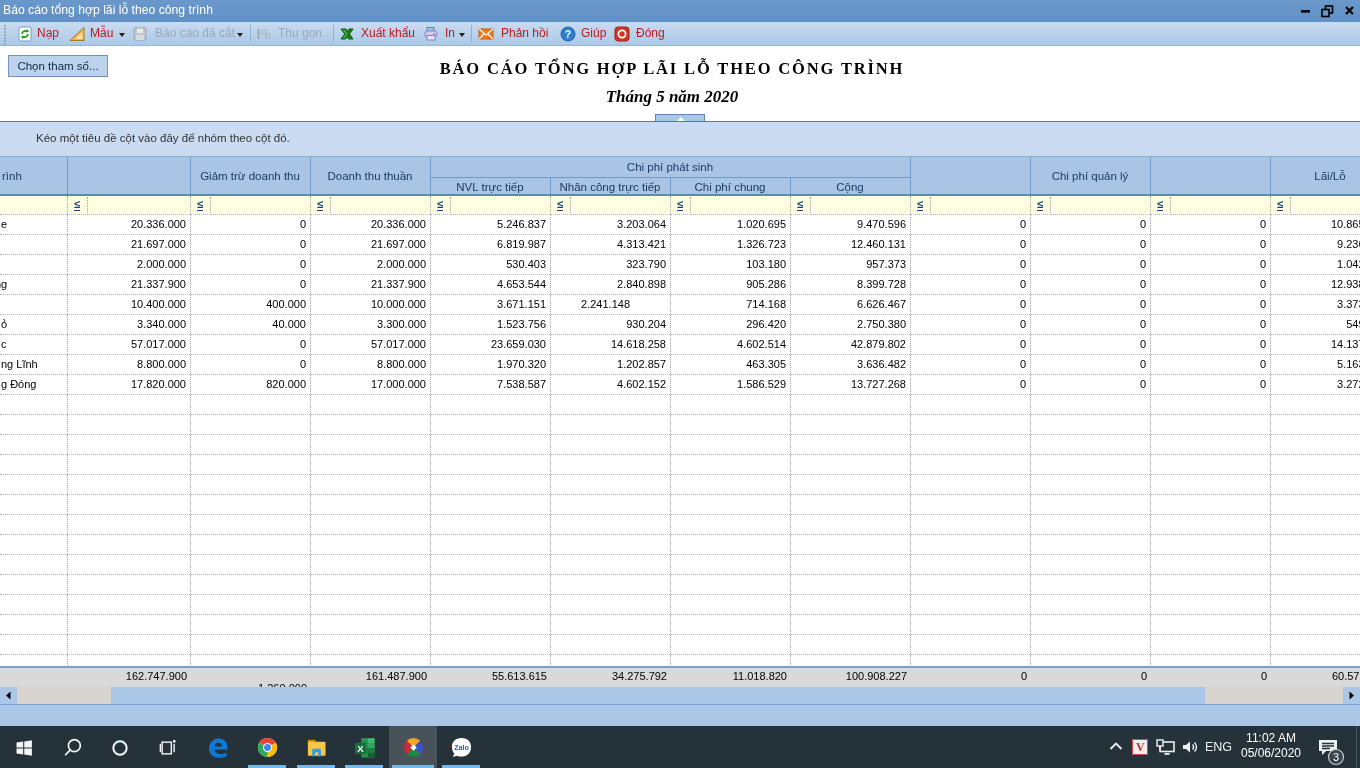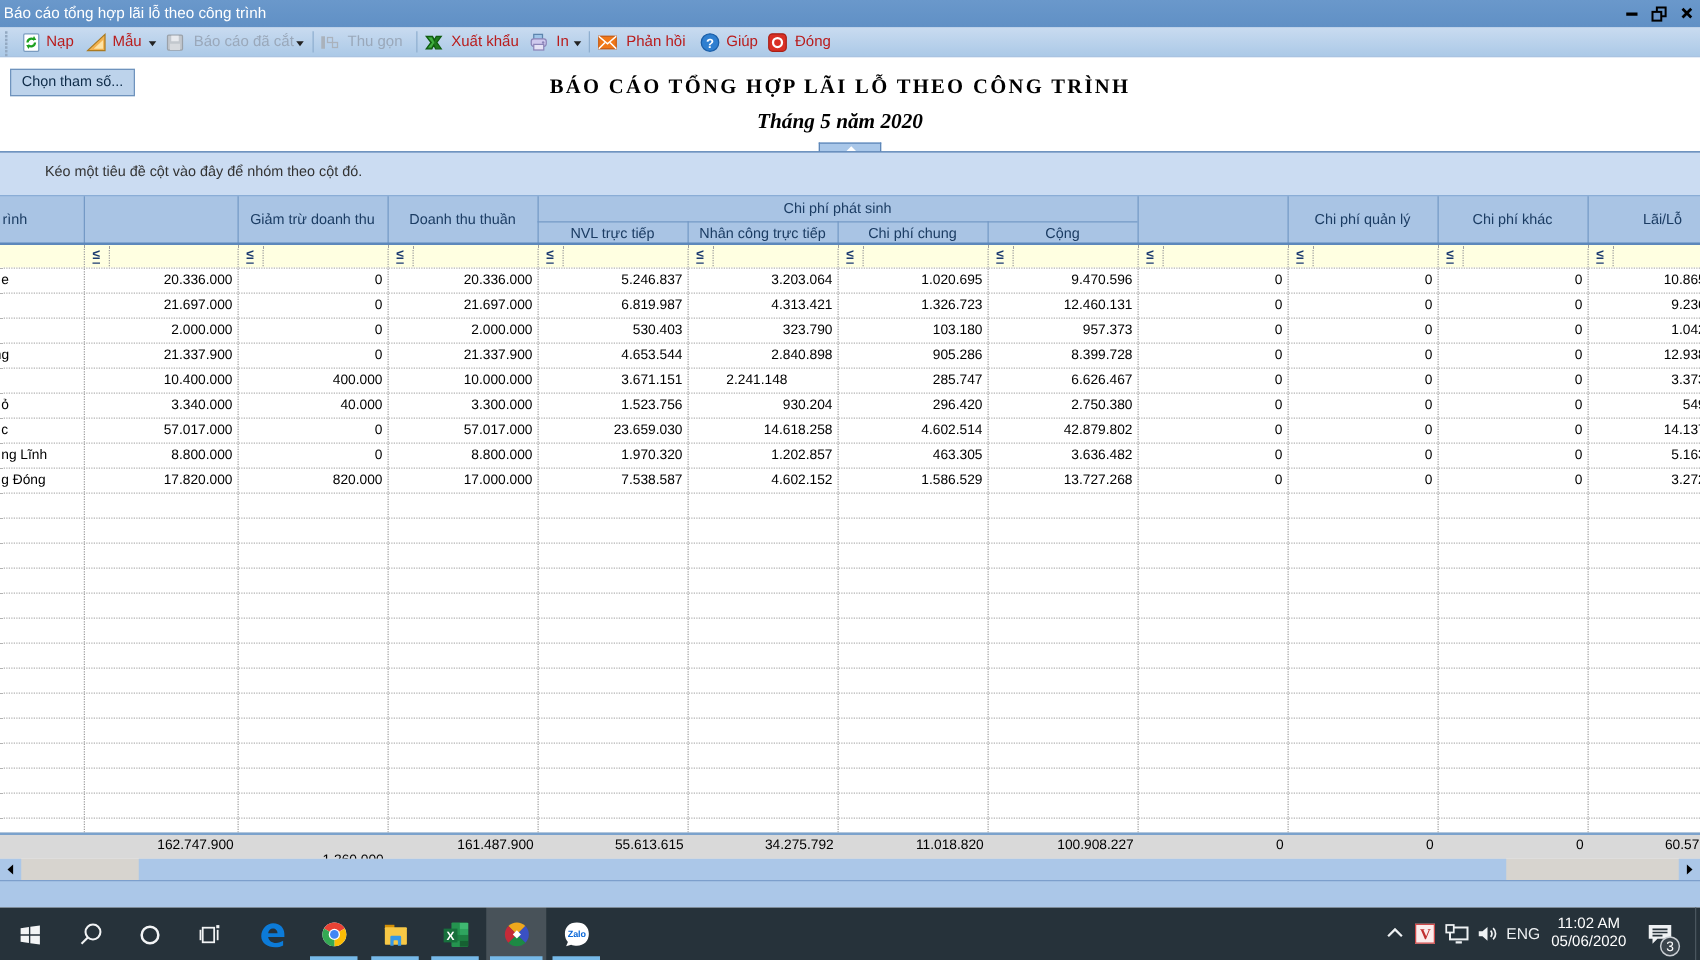--- a/index.html
+++ b/index.html
@@ -127,21 +127,20 @@
     <div class="tri"></div>
   </div>
 <div id="grouppanel" class="abs">
     <div id="gptext" class="abs">Kéo một tiêu đề cột vào đây để nhóm theo cột đó.</div>
   </div>
 <div id="header" class="abs">
     <div class="abs hcell" style="left:2px;top:0;width:60px;height:40px;line-height:39px;text-align:left">rình</div>
     <div class="abs hcell" style="left:310px;top:0;width:120px;height:40px;line-height:39px;overflow:hidden;white-space:nowrap">Doanh thu thuần</div>
     <div class="abs hcell" style="left:190px;top:0;width:120px;height:40px;line-height:39px;overflow:hidden;white-space:nowrap">Giảm trừ doanh thu</div>
     <div class="abs hcell" style="left:1030px;top:0;width:120px;height:40px;line-height:39px;overflow:hidden;white-space:nowrap">Chi phí quản lý</div>
-    <div class="abs hcell" style="left:1150px;top:0;width:120px;height:40px;line-height:39px;overflow:hidden;white-space:nowrap">Chi phí khác</div>
     <div class="abs hcell" style="left:1270px;top:0;width:120px;height:40px;line-height:39px;overflow:hidden;white-space:nowrap">Lãi/Lỗ</div>
     <div class="abs hcell" style="left:430px;top:0;width:480px;height:20px;line-height:20px">Chi phí phát sinh</div>
     <div class="abs hcell" style="left:430px;top:20px;width:120px;height:20px;line-height:20px">NVL trực tiếp</div>
     <div class="abs hcell" style="left:550px;top:20px;width:120px;height:20px;line-height:20px">Nhân công trực tiếp</div>
     <div class="abs hcell" style="left:670px;top:20px;width:120px;height:20px;line-height:20px">Chi phí chung</div>
     <div class="abs hcell" style="left:790px;top:20px;width:120px;height:20px;line-height:20px">Cộng</div>
     <div class="abs hsep" style="left:67px;top:0;height:38px"></div>
     <div class="abs hsep" style="left:190px;top:0;height:38px"></div>
     <div class="abs hsep" style="left:310px;top:0;height:38px"></div>
     <div class="abs hsep" style="left:430px;top:0;height:38px"></div>
@@ -244,21 +243,21 @@
 <span class="num" style="right:214px">0</span>
 <span class="num" style="right:94px">0</span>
 <span class="num" style="right:-26px">12.938.172</span>
 </div>
 <div class="abs drow" style="top:295px">
 <span class="num" style="right:1174px">10.400.000</span>
 <span class="num" style="right:1054px">400.000</span>
 <span class="num" style="right:934px">10.000.000</span>
 <span class="num" style="right:814px">3.671.151</span>
 <span class="num" style="right:730px">2.241.148</span>
-<span class="num" style="right:574px">285.747</span>
+<span class="num" style="right:574px">714.168</span>
 <span class="num" style="right:454px">6.626.467</span>
 <span class="num" style="right:334px">0</span>
 <span class="num" style="right:214px">0</span>
 <span class="num" style="right:94px">0</span>
 <span class="num" style="right:-26px">3.373.533</span>
 </div>
 <div class="abs drow" style="top:315px">
 <span class="num" style="left:1px">ỏ</span>
 <span class="num" style="right:1174px">3.340.000</span>
 <span class="num" style="right:1054px">40.000</span>

